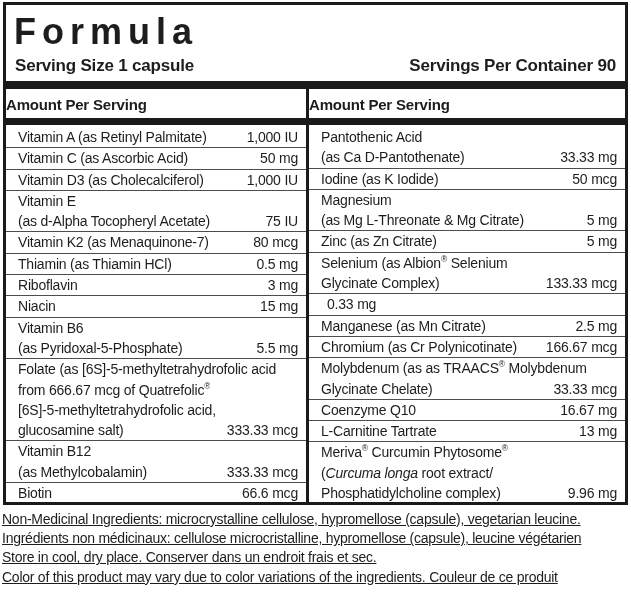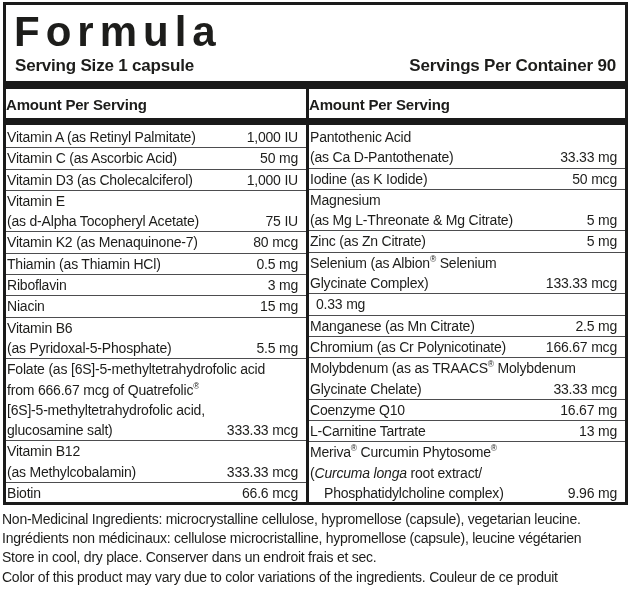--- a/index.html
+++ b/index.html
@@ -10,21 +10,21 @@
   }
   .panel{
     box-sizing:border-box;
     margin:2px 3px 0 3px;
     border:3px solid #1a1a1a;
     height:503px;
     overflow:hidden;
     background:#fff;
   }
   .title{
-    font-size:42px;font-weight:bold;letter-spacing:6px;
+    font-size:36px;font-weight:bold;letter-spacing:6px;
     line-height:44px;padding:5px 0 0 8px;
   }
   .serving-row{
     display:flex;justify-content:space-between;align-items:flex-end;
     padding:2px 9px 5px 9px;
     font-size:17px;font-weight:bold;letter-spacing:-0.2px;text-align:center;
   }
   .bar-top{height:8px;background:#1a1a1a;}
   .cols{display:flex;}
   .col{box-sizing:border-box;}
@@ -34,33 +34,33 @@
     font-size:15px;font-weight:bold;
     padding:7px 8px 5px 0;letter-spacing:-0.2px;
   }
   .bar-mid{height:7px;background:#1a1a1a;}
   .items{padding-top:2px;}
   .item{border-bottom:1px solid #4d4d4f;}
   .item:last-child{border-bottom:none;}
   .line{
     display:flex;justify-content:space-between;
     font-size:14px;line-height:20.3px;letter-spacing:-0.2px;
-    padding-left:1px;padding-right:8px;white-space:nowrap;
+    padding-left:12px;padding-right:8px;white-space:nowrap;
   }
   .line.ind1{}
-  .line.ind2{margin-left:14px;}
+  .line.ind2{}
   .line .name{white-space:nowrap;overflow:hidden;}
   .line .val{white-space:nowrap;padding-left:6px;}
   sup{font-size:8.5px;line-height:0;vertical-align:super;}
   .footer{
     margin-top:5px;padding:0 2px;
     font-size:14px;line-height:19.2px;letter-spacing:-0.25px;
     white-space:nowrap;overflow:hidden;
   }
-  .fline{white-space:nowrap;}
+  .fline{white-space:nowrap;text-decoration:underline;}
 </style>
 </head>
 <body>
 
 <div class="panel">
   <div class="title">Formula</div>
   <div class="serving-row">
     <span>Serving Size 1 capsule</span>
     <span>Servings Per Container 90</span>
   </div>

